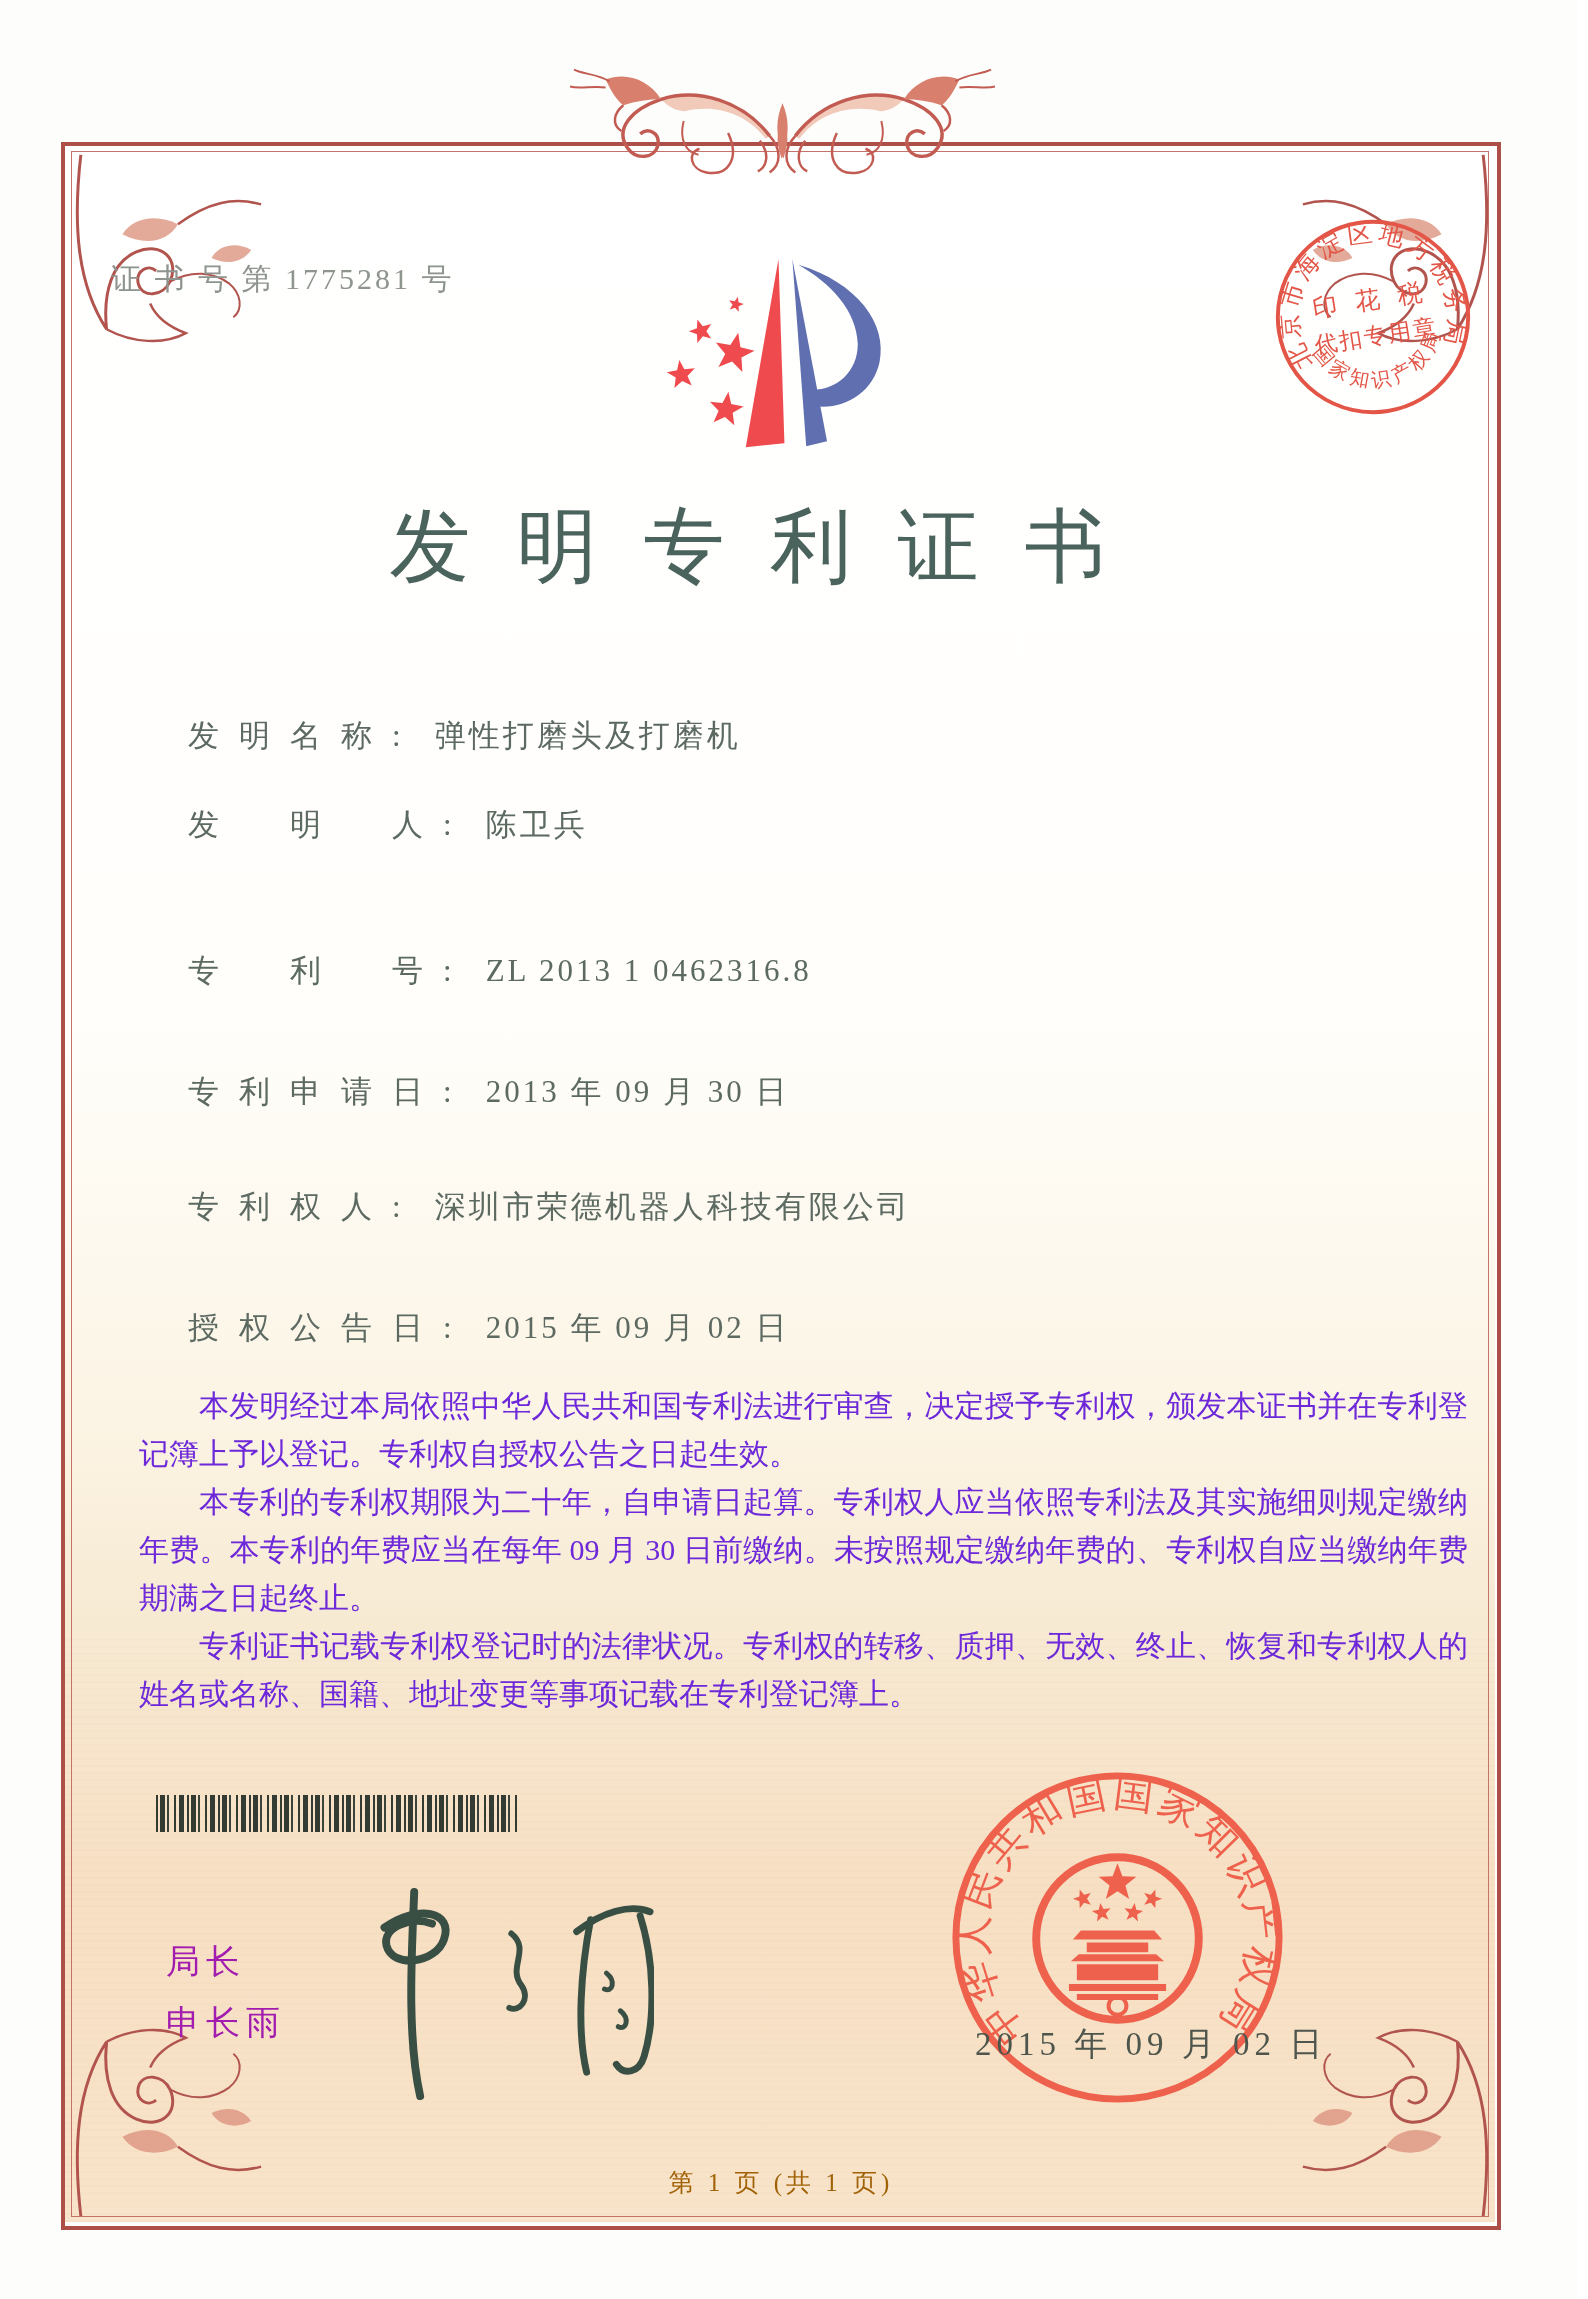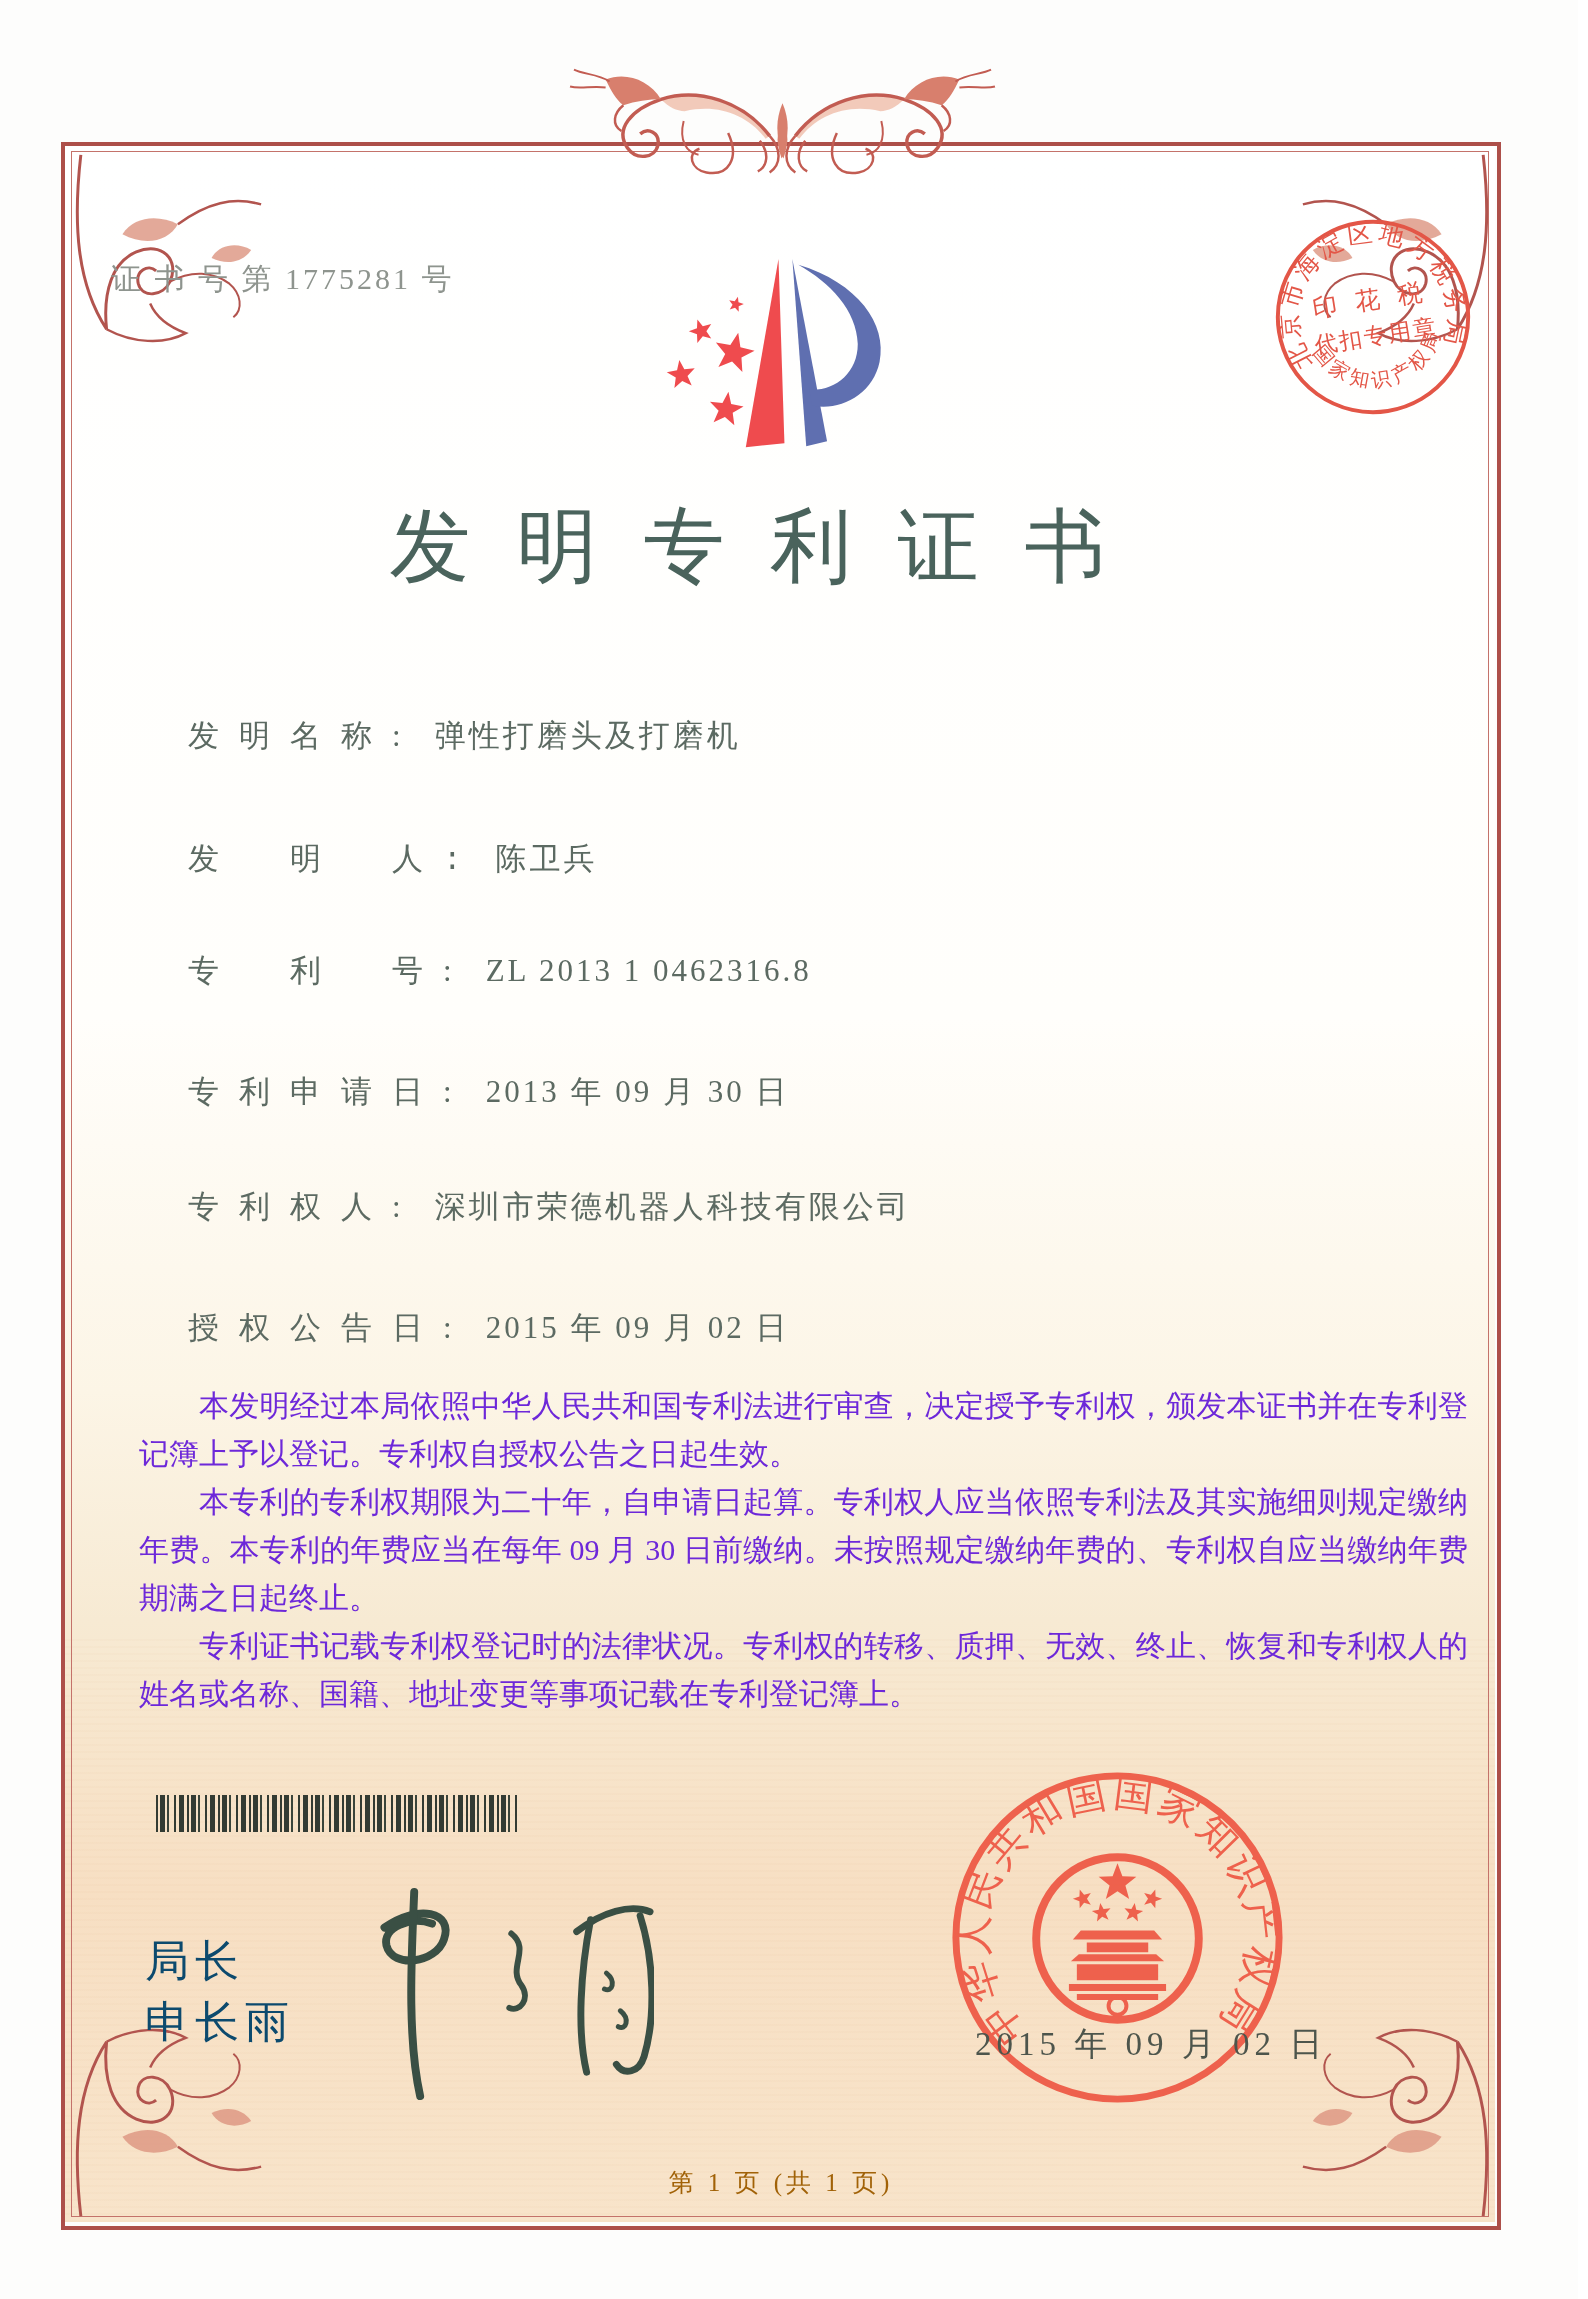--- a/index.html
+++ b/index.html
@@ -23,21 +23,21 @@
   .flabel{letter-spacing:20px;margin-left:39px;}
   .fvalue{letter-spacing:3px;margin-left:14px;text-align:right;}
   .body-text{position:absolute;left:139px;top:1382px;width:1329px;
              font-size:30px;line-height:48px;color:#6d28d9;text-align:justify;}
   .body-text p{margin:0;text-indent:2em;}
   .barcode{position:absolute;left:156px;top:1795px;width:361px;height:37px;
     background:repeating-linear-gradient(90deg,
       #333b33 0 2px,transparent 2px 4px,#333b33 4px 9px,transparent 9px 11px,
       #3a443a 11px 13px,transparent 13px 18px,#333b33 18px 20px,transparent 20px 23px,
       #333b33 23px 28px,transparent 28px 31px);}
-  .director{position:absolute;left:145px;top:1931px;font-size:44px;color:#0c4a6e;line-height:61px;letter-spacing:6px;}
+  .director{position:absolute;left:166px;top:1931px;font-size:34px;color:#a21caf;line-height:61px;letter-spacing:6px;}
   .seal-date{position:absolute;left:975px;top:2022px;font-size:33px;color:#4d554c;letter-spacing:5px;z-index:9;}
   .footer{position:absolute;left:0;top:2166px;width:1562px;text-align:center;
           font-size:25px;color:#a16207;letter-spacing:4px;}
   svg{display:block;}
 </style>
 </head>
 <body>
 
 <div class="page">
 
@@ -139,21 +139,21 @@
         <text x="115" y="142" text-anchor="middle" font-size="23" letter-spacing="2">代扣专用章</text>
       </g>
     </svg>
   </div>
 
   <div class="title">发明专利证书</div>
 
   <div class="field-row" style="top:715px;">
     <span class="flabel">发明名称:</span><span class="fvalue">弹性打磨头及打磨机</span>
   </div>
-  <div class="field-row" style="top:838px;font-family:Liberation Mono, monospace;">
+  <div class="field-row" style="top:804px;">
     <span class="flabel">发　明　人:</span><span class="fvalue">陈卫兵</span>
   </div>
   <div class="field-row" style="top:950px;">
     <span class="flabel">专　利　号:</span><span class="fvalue">ZL 2013 1 0462316.8</span>
   </div>
   <div class="field-row" style="top:1071px;">
     <span class="flabel">专利申请日:</span><span class="fvalue">2013 年 09 月 30 日</span>
   </div>
   <div class="field-row" style="top:1186px;">
     <span class="flabel">专利权人:</span><span class="fvalue">深圳市荣德机器人科技有限公司</span>

